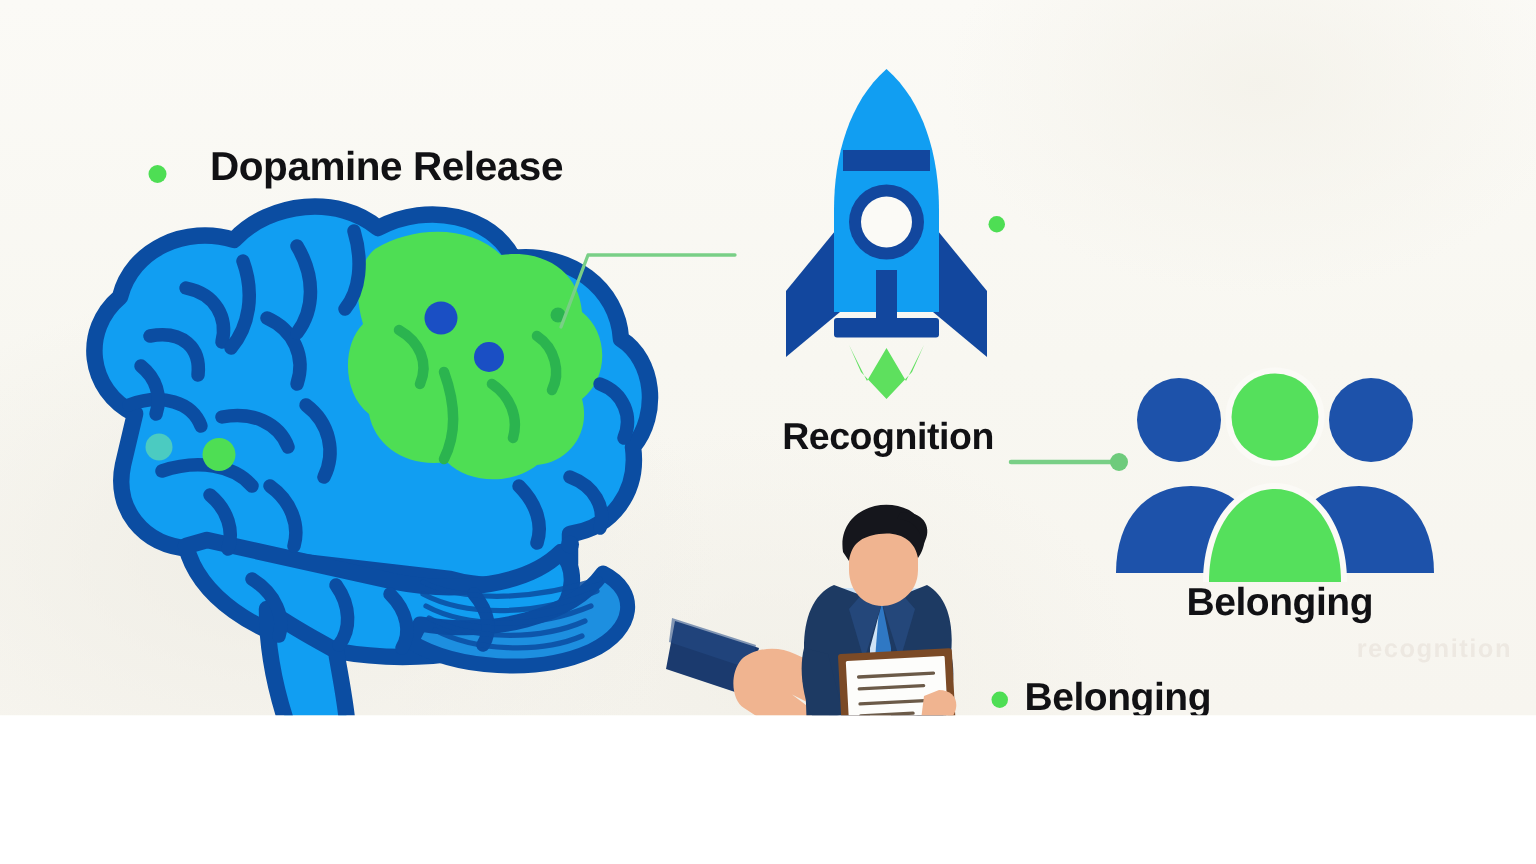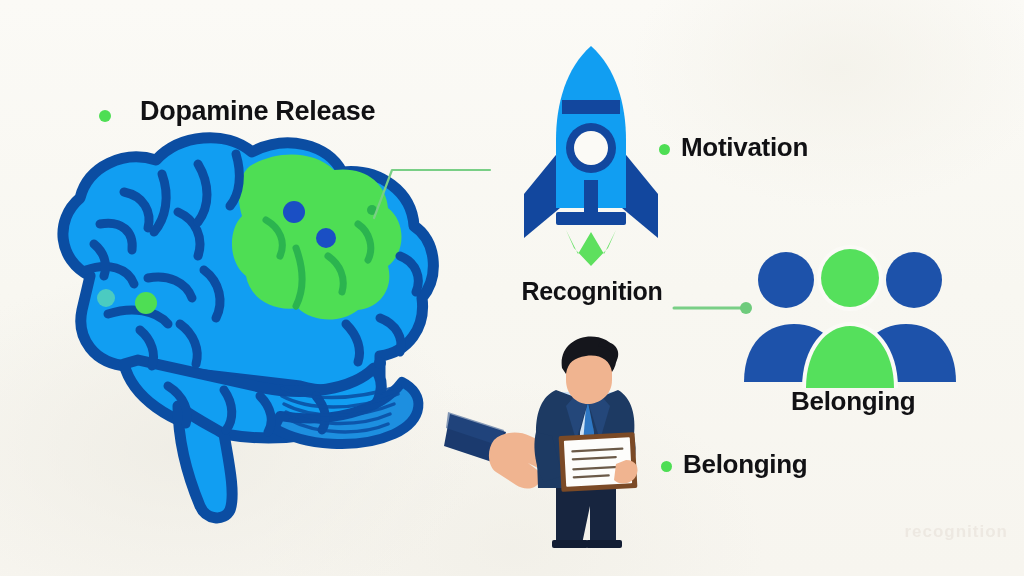--- a/index.html
+++ b/index.html
@@ -4,21 +4,21 @@
 <title>Recognition Event Infographic</title>
 <style>
   html, body {
     margin: 0;
     padding: 0;
     background: #ffffff;
   }
   #canvas {
     position: relative;
     width: 1024px;
-    height: 576px;
+    height: 477px;
     overflow: hidden;
     background: #faf9f4;
     font-family: "Liberation Sans", sans-serif;
     -webkit-font-smoothing: antialiased;
   }
   
   #canvas::before {
     content: "";
     position: absolute;
     inset: 0;
@@ -301,21 +301,20 @@
       </g>
 
       <path d="M186 124 C196 124 200 132 196 140 C192 148 180 150 174 144 L176 128 Z" fill="#f0b490"></path>
     </g>
   </svg>
 
   <span class="bullet" id="bullet-dopamine"></span>
   <span class="label" id="label-dopamine">Dopamine Release</span>
 
   <span class="bullet" id="bullet-motivation"></span>
-  <span class="label" id="label-motivation">Motivation</span>
 
   <div class="label" id="label-recognition">
     <div>Recognition</div>
   </div>
 
   <span class="label" id="label-belonging-right">Belonging</span>
 
   <span class="bullet" id="bullet-belonging-bottom"></span>
   <span class="label" id="label-belonging-bottom">Belonging</span>
 

